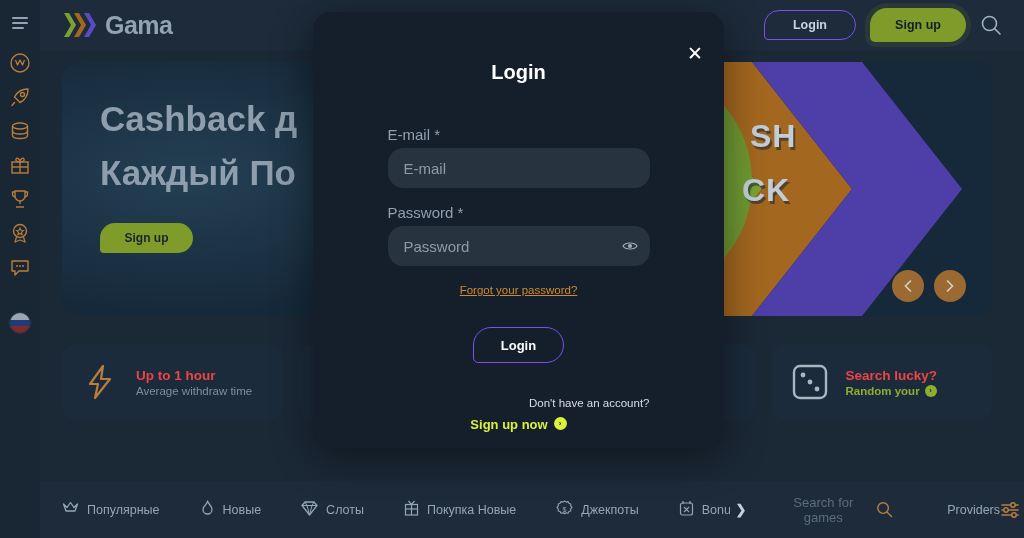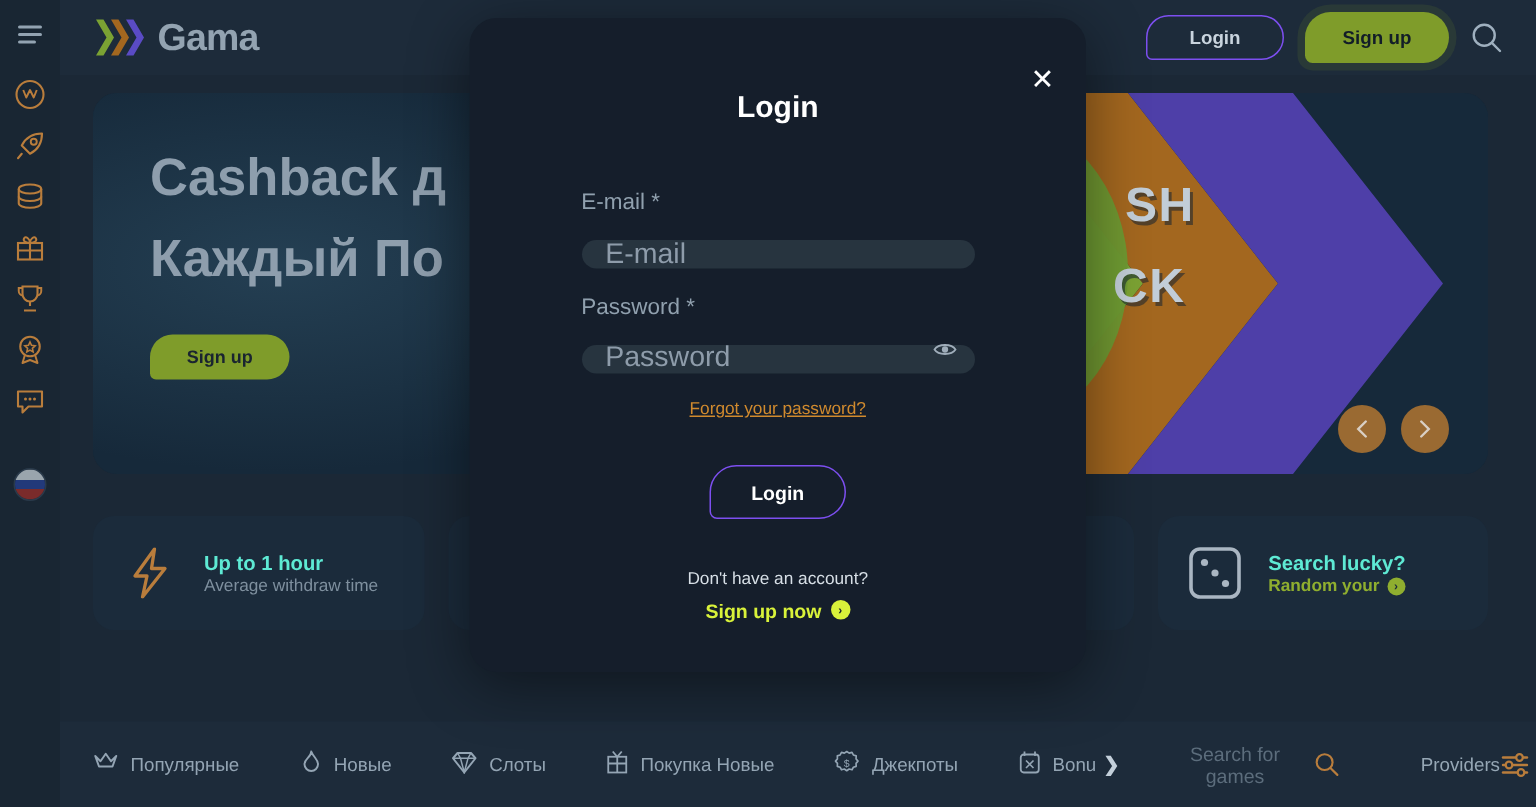--- a/index.html
+++ b/index.html
@@ -115,21 +115,21 @@
   
   #cards {
     position: absolute; left: 62px; top: 344px; width: 930px; height: 76px;
     display: flex; gap: 16px; z-index: 1;
   }
   .card {
     flex: 1; background: #1b2b3b; border-radius: 14px;
     display: flex; align-items: center; padding: 0 18px; gap: 16px;
   }
   .card-icon { width: 40px; height: 40px; display:flex; align-items:center; justify-content:center; }
-  .card-title { font-size: 13.5px; font-weight: bold; color: #5eead4; }
+  .card-title { font-size: 13.5px; font-weight: bold; color: #ef4444; }
   .card-sub { font-size: 11.5px; color: #7e8f9e; margin-top: 2px; }
   .card-sub.green { color: #8fae2f; font-weight: bold; display:flex; align-items:center; gap:5px; }
   .mini-arrow {
     display:inline-flex; align-items:center; justify-content:center;
     width:12px; height:12px; border-radius:50%; background:#8fae2f;
     color:#1b2b3b; font-size:8px; font-weight:bold;
   }
 
   
   #bottomnav {
@@ -170,26 +170,25 @@
   .modal-title {
     text-align:center; color:#ffffff; font-size: 20px; font-weight: bold;
     margin-top: 49px;
   }
   .form {
     width: 262px; margin: 0 auto; padding-top: 42px;
   }
   .field-label { font-size: 15px; color:#90a0ae; margin-bottom: 5px; }
   .field-wrap { position: relative; }
   .field-input {
-    width: 262px; height: 19px; border-radius: 15.5px;
+    width: 262px; height: 40px; border-radius: 15.5px;
     background: #27343f; border: none;
-    color:#c8d2db; font-size: 19px; padding: 0 16px;
+    color:#c8d2db; font-size: 15px; padding: 0 16px;
     font-family: "Liberation Sans", sans-serif;
     outline: none;
-    margin-top: 12px;
   }
   .field-input::placeholder { color:#8e9caa; }
   .eye-btn {
     position:absolute; right: 12px; top: 50%; transform: translateY(-50%);
     background:none; border:none; cursor:pointer; color:#9fadba;
     display:flex; align-items:center;
   }
   .field-gap { height: 16px; }
   .forgot-link {
     display:block; text-align:center; margin-top: 18px;
@@ -197,21 +196,21 @@
     cursor:pointer;
   }
   .btn-login-modal {
     display:block; margin: 31px auto 0;
     width: 91px; height: 36px; border-radius: 18px 18px 18px 5px;
     background: transparent; border: 1.6px solid #7d4ff0;
     color:#ffffff; font-size: 13px; font-weight: bold;
     font-family: "Liberation Sans", sans-serif; cursor:pointer;
   }
   .no-acct {
-    text-align:center; color:#d7dfe6; font-size: 11.5px; margin-top: 34px;
+    text-align:right; color:#d7dfe6; font-size: 11.5px; margin-top: 34px;
   }
   .signup-now {
     text-align:center; margin-top: 8px;
     color:#d9f23a; font-size: 13px; font-weight: bold; cursor:pointer;
     display:flex; justify-content:center; gap:6px;
   }
   .signup-now .mini-arrow { background:#d9f23a; color:#151e2b; width:13px; height:13px; }
 </style>
 </head>
 <body>

